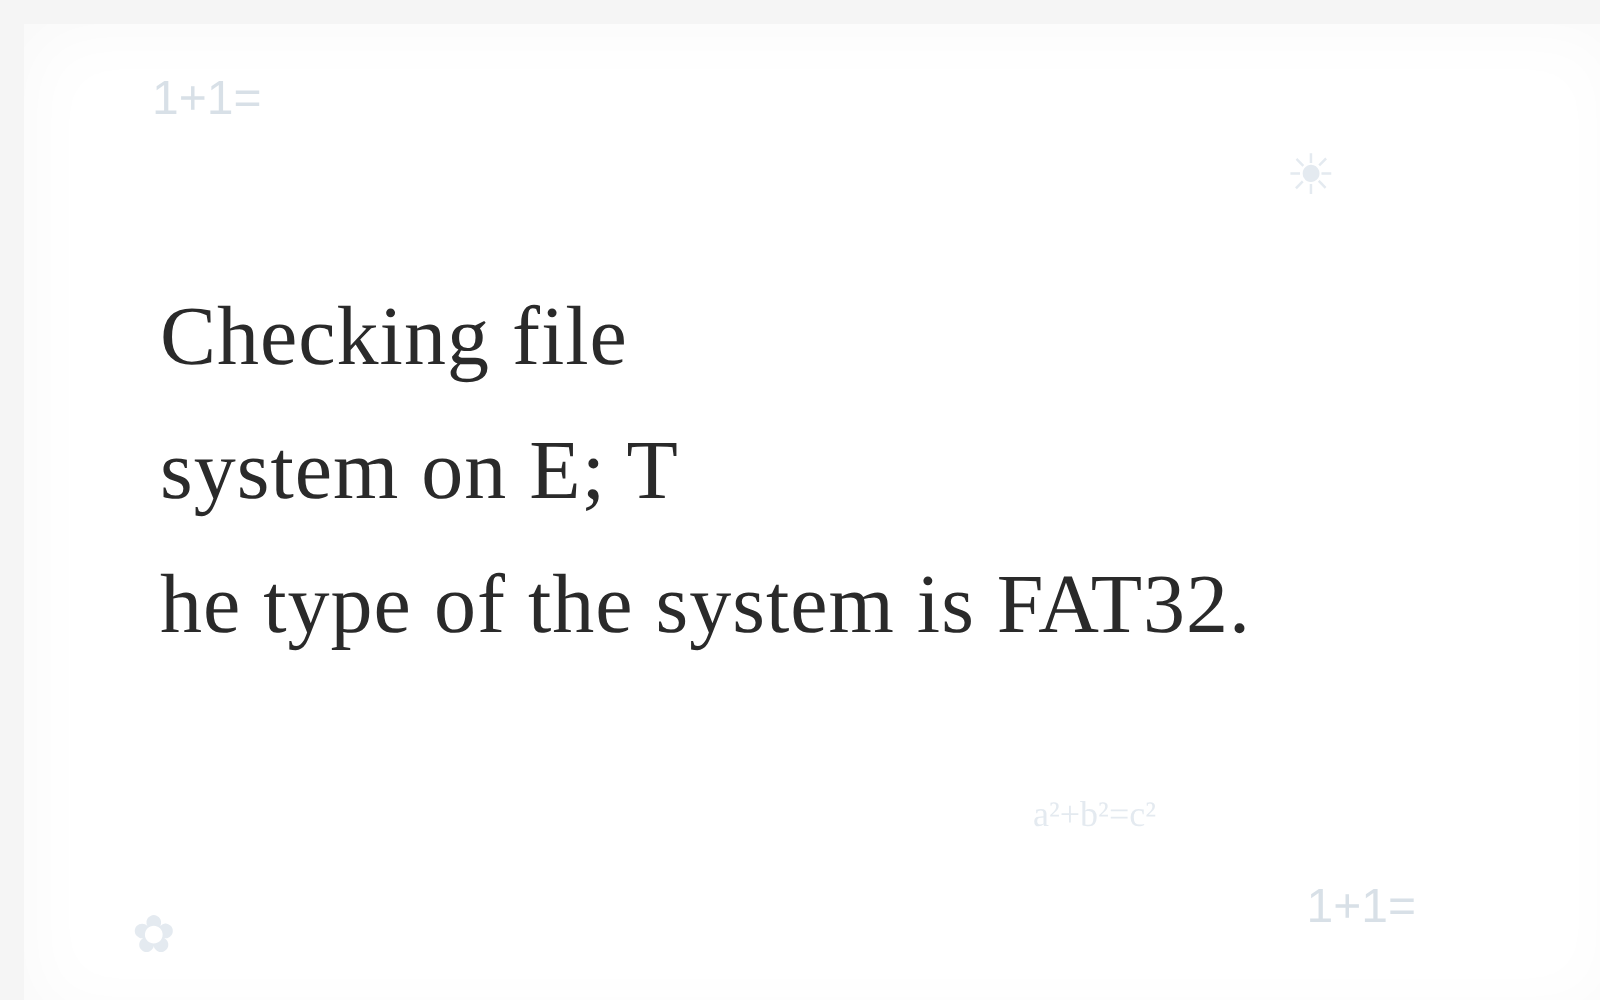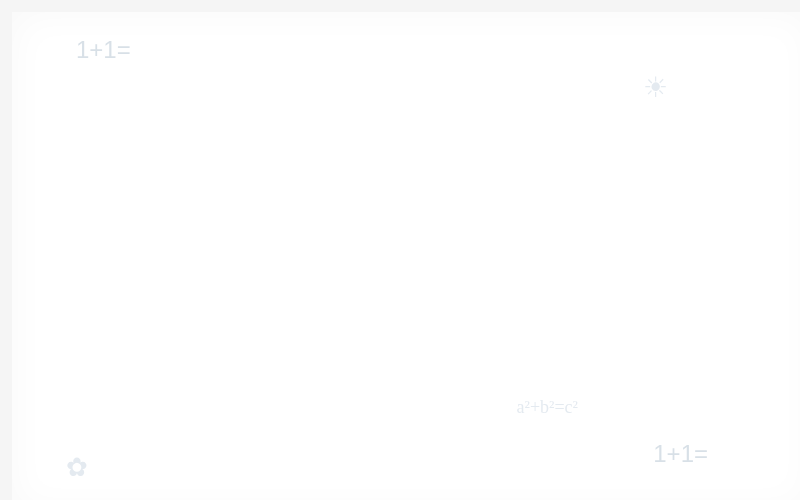--- a/index.html
+++ b/index.html
@@ -73,20 +73,25 @@
   </style>
 </head>
 <body>
 
 <div class="paper">
 
   <div class="watermark top-left">1+1=</div>
 
   <div class="doodle sun">☀</div>
 
+  <div class="main-text">
+    <span>Checking file</span><br>
+    <span>system on E; T</span><br>
+    <span>he type of the system is FAT32.</span>
+  </div>
 
   <div class="doodle equation">a²+b²=c²</div>
 
   <div class="doodle flower">✿</div>
 
   <div class="watermark bottom-right">1+1=</div>
 
 </div>
 
 </body></html>

